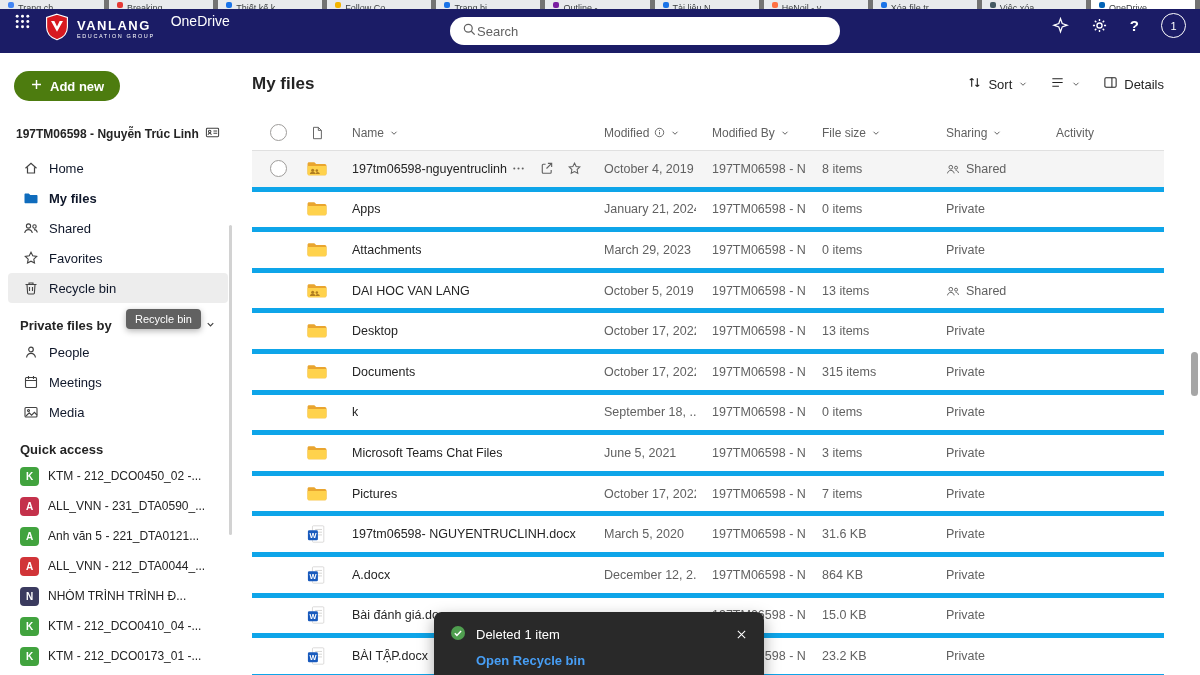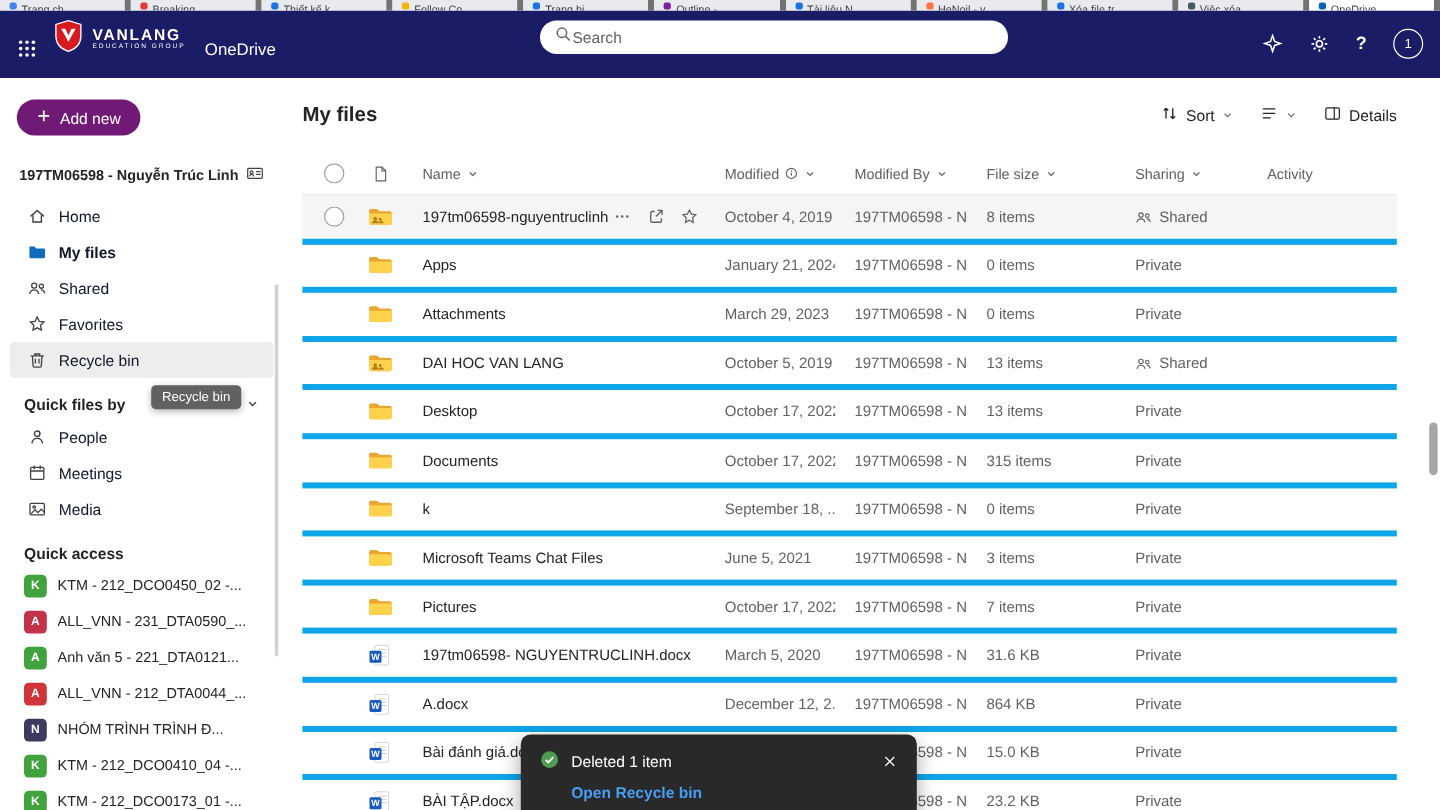--- a/index.html
+++ b/index.html
@@ -8,41 +8,41 @@
   .screen{position:absolute;inset:0;width:1200px;height:675px;overflow:hidden;display:flex;flex-direction:column}
 
   
   .tabstrip{height:9px;background:#d8dade;display:flex;overflow:hidden;flex:0 0 auto}
   .btab{flex:1;display:flex;align-items:center;gap:4px;padding:0 8px;border-right:5px solid #737373;background:#e8eaed;overflow:hidden}
   .btab.active{background:#fff}
   .fav{width:6px;height:6px;border-radius:2px;flex:0 0 auto}
   .btab-label{font-size:9px;color:#3c4043;white-space:nowrap;transform:translateY(3px)}
 
   
-  .topbar{height:56px;background:#1b1c66;display:flex;align-items:flex-end;padding:16px 14px;position:relative;flex:0 0 auto}
+  .topbar{height:44px;background:#1b1c66;display:flex;align-items:flex-start;padding:4px 14px;position:relative;flex:0 0 auto}
   .iconbtn{background:none;border:none;color:#fff;display:flex;align-items:center;justify-content:center;cursor:pointer}
   .waffle{margin-right:14px}
   .logo{display:flex;align-items:center;gap:8px}
   .logo-text{display:flex;flex-direction:column;line-height:1;color:#fff}
   .brand{font-size:13px;font-weight:bold;letter-spacing:1.5px}
   .brand-sub{font-size:5.5px;letter-spacing:1.6px;margin-top:2px}
   .app-name{color:#fff;font-size:14px;margin-left:16px;cursor:pointer}
   .searchbox{position:absolute;left:450px;top:8px;width:390px;height:28px;background:#fff;border-radius:14px;display:flex;align-items:center;padding:0 12px;gap:0}
   .search-input{border:none;outline:none;flex:1;font-size:13px;color:#242424;background:transparent}
   .search-input::placeholder{color:#616161}
   .top-icons{margin-left:auto;display:flex;align-items:center;gap:22px;color:#fff}
   .help-glyph{font-size:15px;font-weight:600}
   .avatar{width:25px;height:25px;border-radius:50%;border:1.6px solid #fff;display:flex;align-items:center;justify-content:center;font-size:11px;color:#fff;background:transparent;cursor:pointer}
 
   
   .body{flex:1;display:flex;overflow:hidden;position:relative}
 
   
   .sidebar{width:236px;flex:0 0 auto;position:relative;padding-top:18px;overflow:hidden}
-  .add-new{margin-left:14px;height:30px;padding:0 16px;background:#701a75;color:#fff;border:none;border-radius:15px;font-size:13px;font-weight:400;display:inline-flex;align-items:center;gap:7px;cursor:pointer}
+  .add-new{margin-left:14px;height:30px;padding:0 16px;background:#4d7c0f;color:#fff;border:none;border-radius:15px;font-size:13px;font-weight:700;display:inline-flex;align-items:center;gap:7px;cursor:pointer}
   .account{display:flex;align-items:center;gap:6px;padding:0 16px;margin-top:24px;height:18px;font-size:12px;font-weight:700;color:#242424;white-space:nowrap;overflow:hidden;cursor:pointer}
   .nav-list{margin-top:10px}
   .nav-list.tight{margin-top:0}
   .nav-item{display:flex;align-items:center;gap:10px;height:30px;padding:0 14px;margin:0 8px;border-radius:4px;font-size:13px;color:#0f172a;cursor:pointer}
   .nicon{width:17px;height:17px;color:#424242;display:flex;align-items:center;justify-content:center;flex:0 0 auto}
   .nav-item.selected .nicon{color:#0f6cbd}
   .nav-item.selected .nlabel{font-weight:700}
   .nav-item.highlighted{background:#ededed}
   .section-label{display:flex;align-items:center;justify-content:space-between;padding:0 20px;margin-top:10px;height:24px;font-size:13px;font-weight:700;color:#242424}
   .qa-item{display:flex;align-items:center;gap:9px;height:30px;padding:0 20px;font-size:12px;color:#242424;white-space:nowrap;overflow:hidden;cursor:pointer}
@@ -254,21 +254,21 @@
             <span class="nicon">
               <svg viewBox="0 0 16 16" width="16" height="16" fill="none" stroke="currentColor" stroke-width="1.1">
                 <path d="M2.5 4.5h11M6 4.5V3h4v1.5M4 4.5l.6 8.6c0 .5.4.9.9.9h5c.5 0 .9-.4.9-.9l.6-8.6M6.5 7v4M9.5 7v4"></path>
               </svg>
             </span>
             <span class="nlabel">Recycle bin</span>
           </div>
         </nav>
 
       <div class="section-label">
-        <span>Quick files by</span>
+        <span>Private files by</span>
         <span><svg viewBox="0 0 12 12" width="11" height="11" fill="none" stroke="#424242" stroke-width="1.3">
               <path d="M3 4.5l3 3 3-3"></path>
             </svg></span>
       </div>
       <div class="nav-list tight">
           <div class="nav-item">
             <span class="nicon">
               <svg viewBox="0 0 16 16" width="16" height="16" fill="none" stroke="currentColor" stroke-width="1.2">
                 <circle cx="8" cy="5.5" r="2.3"></circle>
                 <path d="M3.5 13.5c.5-2.8 2.3-4.2 4.5-4.2s4 1.4 4.5 4.2"></path>

